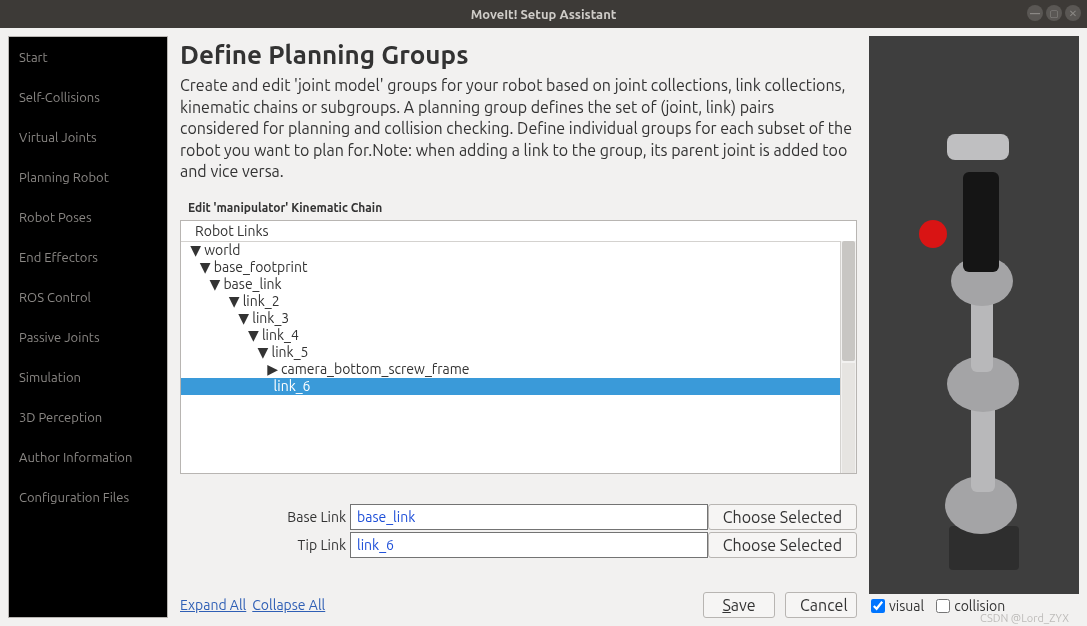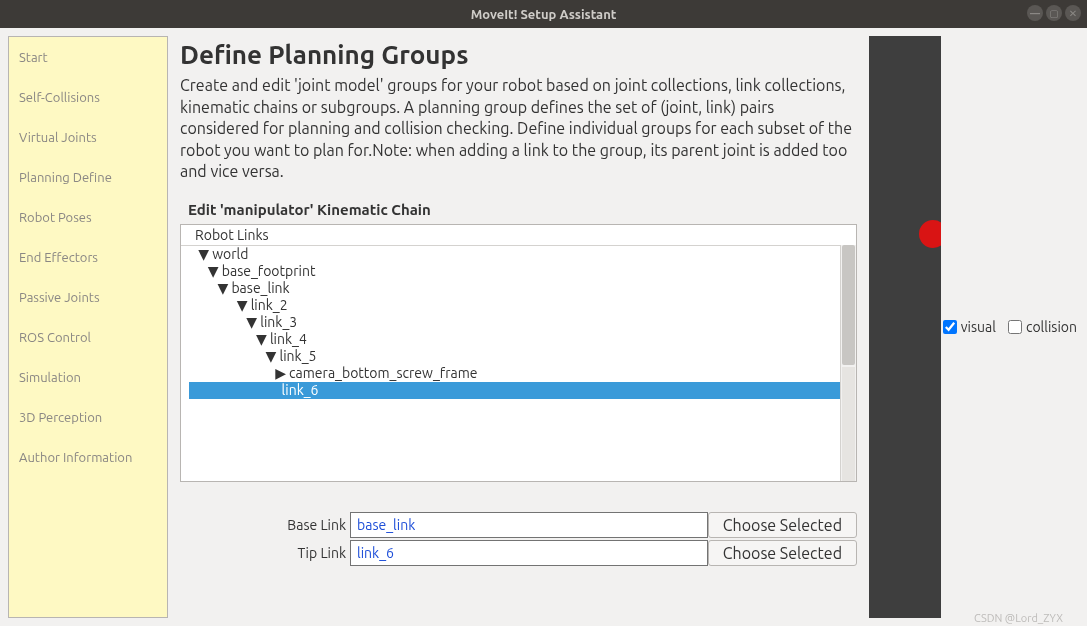--- a/index.html
+++ b/index.html
@@ -1,76 +1,77 @@
 <!DOCTYPE html>
 <html><head>
 <meta charset="utf-8">
 <style>
 * { box-sizing: border-box; margin: 0; padding: 0; font-family: "Ubuntu", "DejaVu Sans", sans-serif; }
 body { background: #f2f1f0; width: 1087px; height: 626px; overflow: hidden; }
 .titlebar { height: 28px; background: #3d3a37; color: #cfccc8; display: flex; align-items: center; justify-content: center; position: relative; font-size: 13px; font-weight: bold; }
 .win-controls { position: absolute; right: 6px; top: 5px; display: flex; gap: 3px; }
 .win-controls span { width: 16px; height: 16px; border-radius: 50%; background: #5a5754; display: flex; align-items: center; justify-content: center; font-size: 10px; color: #8b8885; }
 .app { display: flex; height: 598px; padding: 8px; gap: 8px; }
-.sidebar { width: 160px; background: #fef9c3; border: 1px solid #b8b5b2; display: flex; flex-direction: column; }
+.sidebar { width: 160px; background: #000000; border: 1px solid #b8b5b2; display: flex; flex-direction: column; }
 .sidebar-item { padding: 13px 10px; font-size: 13px; color: #8a8784; cursor: pointer; }
 .main { flex: 1; display: flex; flex-direction: column; padding: 0 4px; }
 .title { font-size: 26px; font-weight: bold; color: #333; margin: 4px 0 6px 0; }
 .desc { font-size: 16px; color: #333; line-height: 1.35; margin-bottom: 14px; }
-.section-title { font-size: 15px; font-weight: bold; color: #333; margin: 4px 0 6px 8px; }
+.section-title { font-size: 12px; font-weight: bold; color: #333; margin: 4px 0 6px 8px; }
 .tree-wrap { border: 1px solid #b8b5b2; background: #fff; height: 258px; position: relative; }
 .tree-header { font-size: 14px; color: #333; padding: 2px 14px; border-bottom: 1px solid #d4d2cf; }
-.tree-body { height: 230px; overflow-y: auto; font-size: 14px; color: #333; margin-left: 8px; }
+.tree-body { height: 230px; overflow-y: auto; font-size: 14px; color: #333; }
 .tree-row { padding: 0 6px; line-height: 17px; white-space: pre; cursor: pointer; }
 .tree-row.selected { background: #3a9ad9; color: #fff; }
 .scrollbar-fake { position: absolute; right: 0; top: 20px; bottom: 0; width: 16px; background: #f2f1f0; border-left: 1px solid #d4d2cf; }
 .scrollbar-thumb { position: absolute; left: 1px; right: 1px; top: 0; height: 120px; background: #c8c6c3; border-radius: 2px; }
 .form-row { display: flex; align-items: center; margin-top: 2px; gap: 0; }
 .form-label { width: 170px; text-align: right; font-size: 14px; color: #333; padding-right: 4px; }
 .form-input { flex: 1; height: 26px; border: 1px solid #737373; background: #fff; padding: 0 6px; font-size: 14px; color: #1d4ed8; }
 .btn { height: 26px; padding: 0 14px; background: #f6f5f4; border: 1px solid #b8b5b2; border-radius: 3px; font-size: 16px; color: #333; cursor: pointer; }
 .links-row { margin-top: 34px; display: flex; align-items: center; }
 .link { color: #2f5fb5; text-decoration: underline; font-size: 14px; cursor: pointer; margin-right: 6px; }
 .action-row { display: flex; gap: 10px; margin-left: auto; }
-.viz-panel { width: 210px; display: flex; flex-direction: row; }
+.viz-panel { width: 210px; display: flex; flex-direction: column; }
 .viz-canvas { flex: 1; background: #3e3e3e; position: relative; overflow: hidden; }
 .viz-checks { display: flex; gap: 12px; padding: 4px 2px; font-size: 14px; color: #333; }
 .viz-checks label { display: flex; align-items: center; gap: 4px; }
 .viz-checks input { width: 14px; height: 14px; }
 .robot-seg { position: absolute; background: #b8b8ba; border-radius: 6px; }
 .robot-joint { position: absolute; background: #a4a4a6; border-radius: 50%; }
-.watermark { position: absolute; right: 24px; bottom: 2px; font-size: 11px; color: #bdbbb9; z-index: 100; }
+.watermark { position: absolute; right: 18px; bottom: 2px; font-size: 11px; color: #bdbbb9; z-index: 100; }
 .sctrack { position: absolute; left:1px; right:1px; top:122px; bottom:0; background:#e6e4e1; }
 </style>
 </head>
 <body>
 
 <div class="titlebar">
   <span>MoveIt! Setup Assistant</span>
   <div class="win-controls">
     <span>—</span>
     <span>▢</span>
     <span>✕</span>
   </div>
 </div>
 
 <div class="app">
 
   <div class="sidebar" id="sidebar">
       <div class="sidebar-item">Start</div>
       <div class="sidebar-item">Self-Collisions</div>
       <div class="sidebar-item">Virtual Joints</div>
-      <div class="sidebar-item">Planning Define</div>
+      <div class="sidebar-item">Planning Robot</div>
       <div class="sidebar-item">Robot Poses</div>
       <div class="sidebar-item">End Effectors</div>
+      <div class="sidebar-item">ROS Control</div>
       <div class="sidebar-item">Passive Joints</div>
-      <div class="sidebar-item">ROS Control</div>
       <div class="sidebar-item">Simulation</div>
       <div class="sidebar-item">3D Perception</div>
       <div class="sidebar-item">Author Information</div>
+      <div class="sidebar-item">Configuration Files</div>
     </div>
 
   <div class="main">
     <div class="title">Define Planning Groups</div>
     <div class="desc">Create and edit 'joint model' groups for your robot based on joint collections, link collections, kinematic chains or subgroups. A planning group defines the set of (joint, link) pairs considered for planning and collision checking. Define individual groups for each subset of the robot you want to plan for.Note: when adding a link to the group, its parent joint is added too and vice versa.</div>
     <div class="section-title">Edit 'manipulator' Kinematic Chain</div>
 
     <div class="tree-wrap">
       <div class="tree-header">Robot Links</div>
       <div class="tree-body" id="tree-body">
@@ -97,20 +98,28 @@
       <input class="form-input" value="base_link" style="">
       <button class="btn">Choose Selected</button>
     </div>
 
     <div class="form-row">
       <div class="form-label">Tip Link</div>
       <input class="form-input" value="link_6" style="">
       <button class="btn">Choose Selected</button>
     </div>
 
+    <div class="links-row">
+      <span class="link">Expand All</span>
+      <span class="link">Collapse All</span>
+      <div class="action-row">
+        <button class="btn" style="width:72px;"><u>S</u>ave</button>
+        <button class="btn" style="width:72px;">Cancel</button>
+      </div>
+    </div>
   </div>
 
   <div class="viz-panel">
     <div class="viz-canvas">
 
       <div class="robot-seg" style="left:80px; top:490px; width:70px; height:44px; background:#2e2e2e; border-radius:4px;"></div>
       <div class="robot-joint" style="left:76px; top:440px; width:72px; height:58px;"></div>
       <div class="robot-seg" style="left:102px; top:360px; width:24px; height:96px;"></div>
       <div class="robot-joint" style="left:78px; top:320px; width:72px; height:56px;"></div>
       <div class="robot-seg" style="left:102px; top:256px; width:22px; height:80px;"></div>

